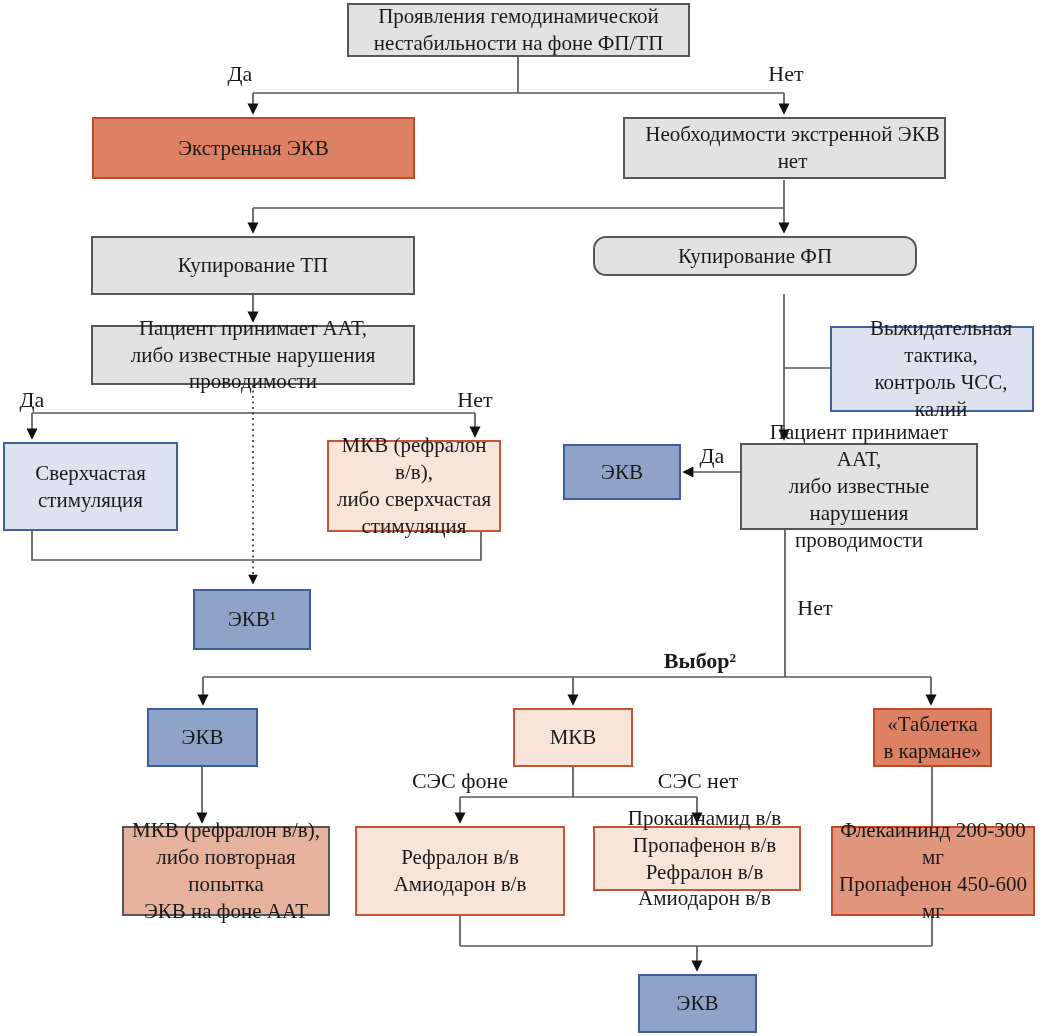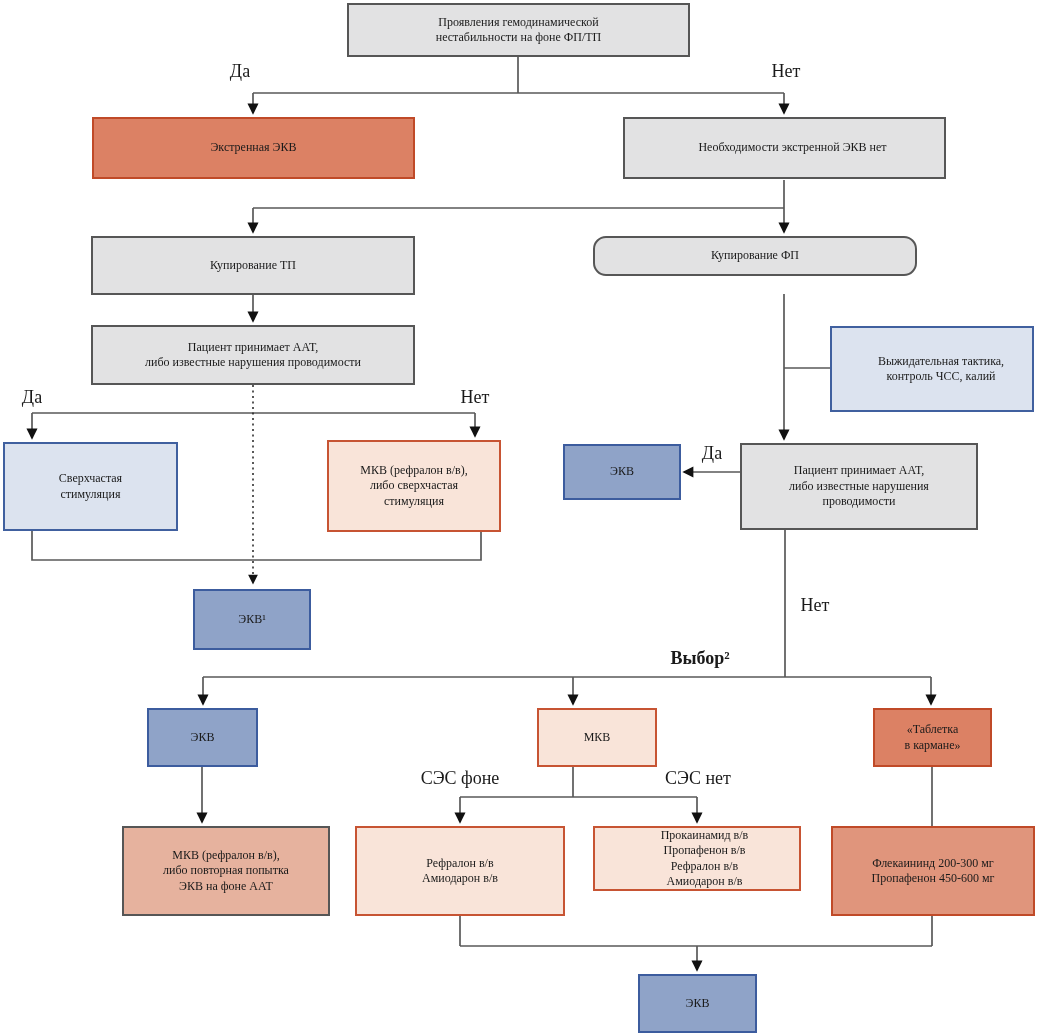--- a/index.html
+++ b/index.html
@@ -8,34 +8,34 @@
     width:1049px; height:1036px;
     font-family:"Liberation Serif", "DejaVu Serif", serif;
     color:var(--text, #1a1a1a);
     overflow:hidden;
   }
   #connectors { position:absolute; left:0; top:0; z-index:0; }
   .node {
     position:absolute; z-index:1;
     display:flex; align-items:center; justify-content:center;
     text-align:center; white-space:pre-line;
-    font-size:12px; line-height:1.28;
+    font-size:21px; line-height:1.28;
     padding:2px 4px; box-sizing:border-box;
   }
   .n-gray      { background:var(--gray-fill);          border:2px solid var(--gray-border); }
   .n-salmon    { background:var(--salmon-fill);        border:2px solid var(--salmon-border);font-family:Liberation Serif, serif; }
   .n-salmonmed { background:var(--salmon-medium-fill); border:2px solid var(--salmon-border); }
   .n-peach     { background:var(--peach-fill);         border:2px solid var(--peach-border); }
   .n-peachdark { background:var(--peach-dark-fill);    border:2px solid var(--gray-border); }
   .n-lblue     { background:var(--lightblue-fill);     border:2px solid var(--lightblue-border); }
   .n-blue      { background:var(--blue-fill);          border:2px solid var(--blue-border); }
   .edge-label {
     position:absolute; z-index:1;
     transform:translateX(-50%);
-    font-size:18px; white-space:nowrap;
+    font-size:22px; white-space:nowrap;
   }
   .edge-label.bold { font-weight:bold; }
 </style>
 </head>
 <body>
 
 <div id="canvas">
 
   <svg id="connectors" width="1049" height="1036" viewBox="0 0 1049 1036">
     <defs>
@@ -109,21 +109,21 @@
 контроль ЧСС, калий</div>
 
   <div class="node n-gray" style="left:740px; top:443px; width:238px; height:87px;">Пациент принимает ААТ,
 либо известные нарушения
 проводимости</div>
 
   <div class="node n-blue" style="left:563px; top:444px; width:118px; height:56px;">ЭКВ</div>
 
   <div class="node n-blue" style="left:147px; top:708px; width:111px; height:59px;">ЭКВ</div>
 
-  <div class="node n-peach" style="left:513px; top:708px; width:120px; height:59px;margin-left:24px;">МКВ</div>
+  <div class="node n-peach" style="left:513px; top:708px; width:120px; height:59px;">МКВ</div>
 
   <div class="node n-salmon" style="left:873px; top:708px; width:119px; height:59px;">«Таблетка
 в кармане»</div>
 
   <div class="node n-peachdark" style="left:122px; top:826px; width:208px; height:90px;">МКВ (рефралон в/в),
 либо повторная попытка
 ЭКВ на фоне ААТ</div>
 
   <div class="node n-peach" style="left:355px; top:826px; width:210px; height:90px;">Рефралон в/в
 Амиодарон в/в</div>

